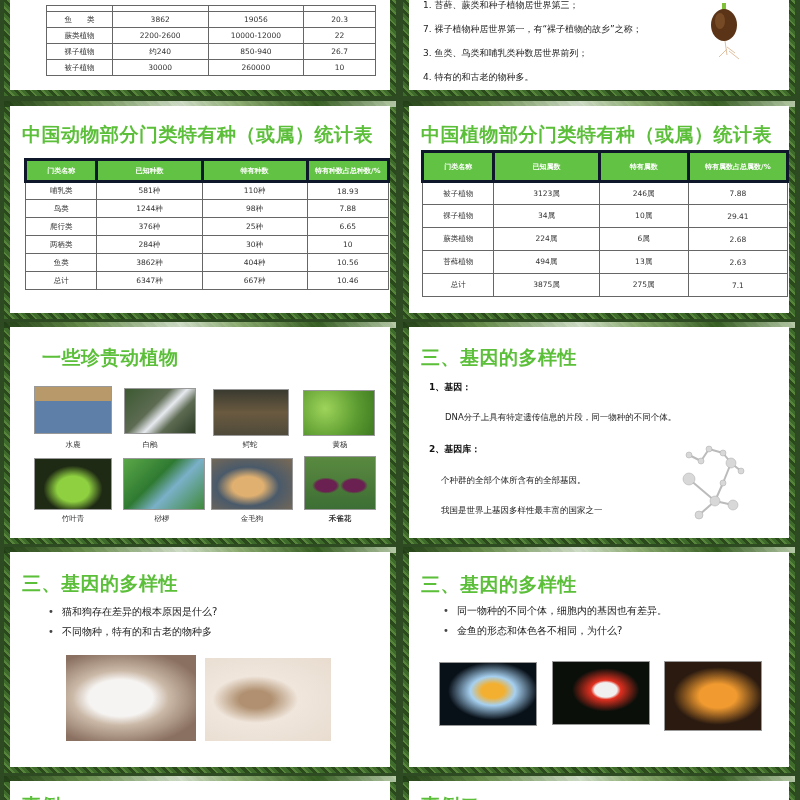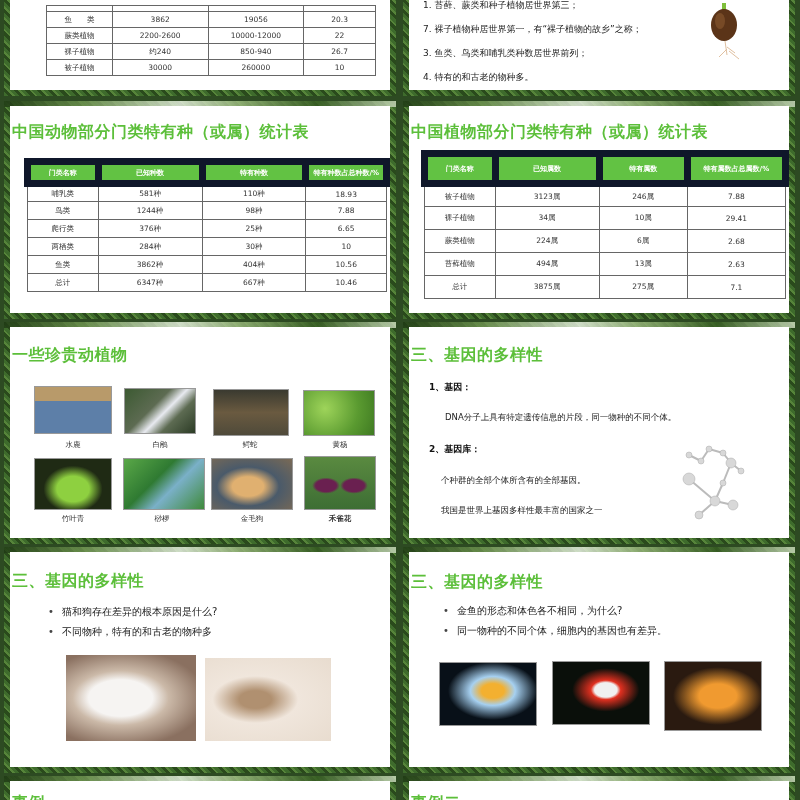--- a/index.html
+++ b/index.html
@@ -25,33 +25,33 @@
     content: ""; position: absolute; left: 0; right: 0; top: 0; height: 6px;
     background: linear-gradient(90deg, #1f3a14 0%, #6b8f4e 20%, #e6efe0 45%, #98b67c 60%, #365c22 80%, #c9d9bb 100%);
     opacity: 0.85;
   }
   .inner {
     position: relative;
     background: #fff;
     width: 100%; height: 100%;
   }
   .s-title {
-    position: absolute; left: 2px; top: 12px;
-    font-size: 16px; font-weight: bold; color: #5cbf3a;
+    position: absolute; left: 12px; top: 12px;
+    font-size: 19px; font-weight: bold; color: #5cbf3a;
     letter-spacing: 0.5px;
   }
   
   table.tbl {
     position: absolute;
     border-collapse: collapse;
     font-size: 7.5px; color: #333;
   }
   table.tbl th {
     background: #62c243; color: #fff; font-weight: bold;
-    border: 7px solid #0f172a; text-align: center; font-size: 7px;
+    border: 3px solid #0f172a; text-align: center; font-size: 7px;
   }
   table.tbl td {
     border: 1px solid #666; text-align: center; background: #fff;
   }
   table.tbl { border: 1px solid #555; }
   .list-num { position: absolute; font-size: 9px; color: #222; }
   .list-num div { height: 24px; line-height: 24px; }
   .bullets { position: absolute; font-size: 10px; color: #222; }
   .bullets div { height: 20px; line-height: 20px; }
   .bullets div::before { content: "•"; margin-right: 8px; color: #444; }
@@ -238,27 +238,27 @@
               <td>275属</td>
               <td>7.1</td>
             </tr>
         </tbody>
       </table>
     </div>
   </div>
 
   <div class="slide" style="left:4px; top:322px; height:222px;">
     <div class="inner">
-      <div class="s-title" style="top:18px;">一些珍贵动植物</div>
+      <div class="s-title" style="top:18px;margin-left:20px;">一些珍贵动植物</div>
 
       <div class="photo" style="left:24px; top:59px; width:78px; height:48px; background:linear-gradient(#b89a6a 0 30%, #5d7fa8 30% 100%);"></div>
       <div class="cap" style="left:23px; top:113px;">水鹿</div>
 
       <div class="photo" style="left:114px; top:61px; width:72px; height:46px; background:linear-gradient(135deg,#3c5a32 0%, #5d6b52 40%, #e8eaf0 55%, #5d6b52 70%, #2b3b25 100%);"></div>
-      <div class="cap" style="left:110px; top:113px;">白鹇</div>
+      <div class="cap" style="left:100px; top:113px;">白鹇</div>
 
       <div class="photo" style="left:203px; top:62px; width:76px; height:47px; background:linear-gradient(#3a3a30, #6a5a40 50%, #4f4a3a);"></div>
       <div class="cap" style="left:200px; top:113px;">鳄蛇</div>
 
       <div class="photo" style="left:293px; top:63px; width:72px; height:46px; background:radial-gradient(circle at 30% 40%, #9ed45a, #5a9a30 60%, #3f7a22);"></div>
       <div class="cap" style="left:290px; top:113px;">黄杨</div>
 
       <div class="photo" style="left:24px; top:131px; width:78px; height:52px; background:radial-gradient(ellipse at 50% 60%, #8ed040 0 30%, #1f2a14 55%);"></div>
       <div class="cap" style="left:23px; top:187px;">竹叶青</div>
 
@@ -320,22 +320,22 @@
       </div>
       <div class="photo" style="left:56px; top:103px; width:130px; height:86px; border:none; background:radial-gradient(ellipse at 42% 50%, #f6f4f2 0 30%, #cbb9a8 45%, #8a7060 80%);"></div>
       <div class="photo" style="left:195px; top:106px; width:126px; height:83px; border:none; background:radial-gradient(ellipse at 40% 50%, #b09070 0 15%, #f0e6dc 40%, #e8dccf 100%);"></div>
     </div>
   </div>
 
   <div class="slide" style="left:403px; top:547px; height:226px;">
     <div class="inner">
       <div class="s-title" style="top:20px;">三、基因的多样性</div>
       <div class="bullets" style="left:34px; top:49px;">
+        <div>同一物种的不同个体，细胞内的基因也有差异。</div>
         <div>金鱼的形态和体色各不相同，为什么?</div>
-        <div>同一物种的不同个体，细胞内的基因也有差异。</div>
       </div>
       <div class="photo" style="left:30px; top:110px; width:98px; height:64px; background:radial-gradient(ellipse at 55% 45%, #f3b030 0 15%, #a6d0f0 30%, #081018 60%);"></div>
       <div class="photo" style="left:143px; top:109px; width:98px; height:64px; background:radial-gradient(ellipse at 55% 45%, #f0f0f0 0 15%, #e03020 20%, #0a0f0a 45%);"></div>
       <div class="photo" style="left:255px; top:109px; width:98px; height:70px; background:radial-gradient(ellipse at 55% 50%, #f09a30 0 25%, #2a1a10 60%);"></div>
     </div>
   </div>
 
   <div class="slide" style="left:4px; top:776px; height:40px;">
     <div class="inner">
       <div class="s-title" style="top:12px;">事例一</div>

